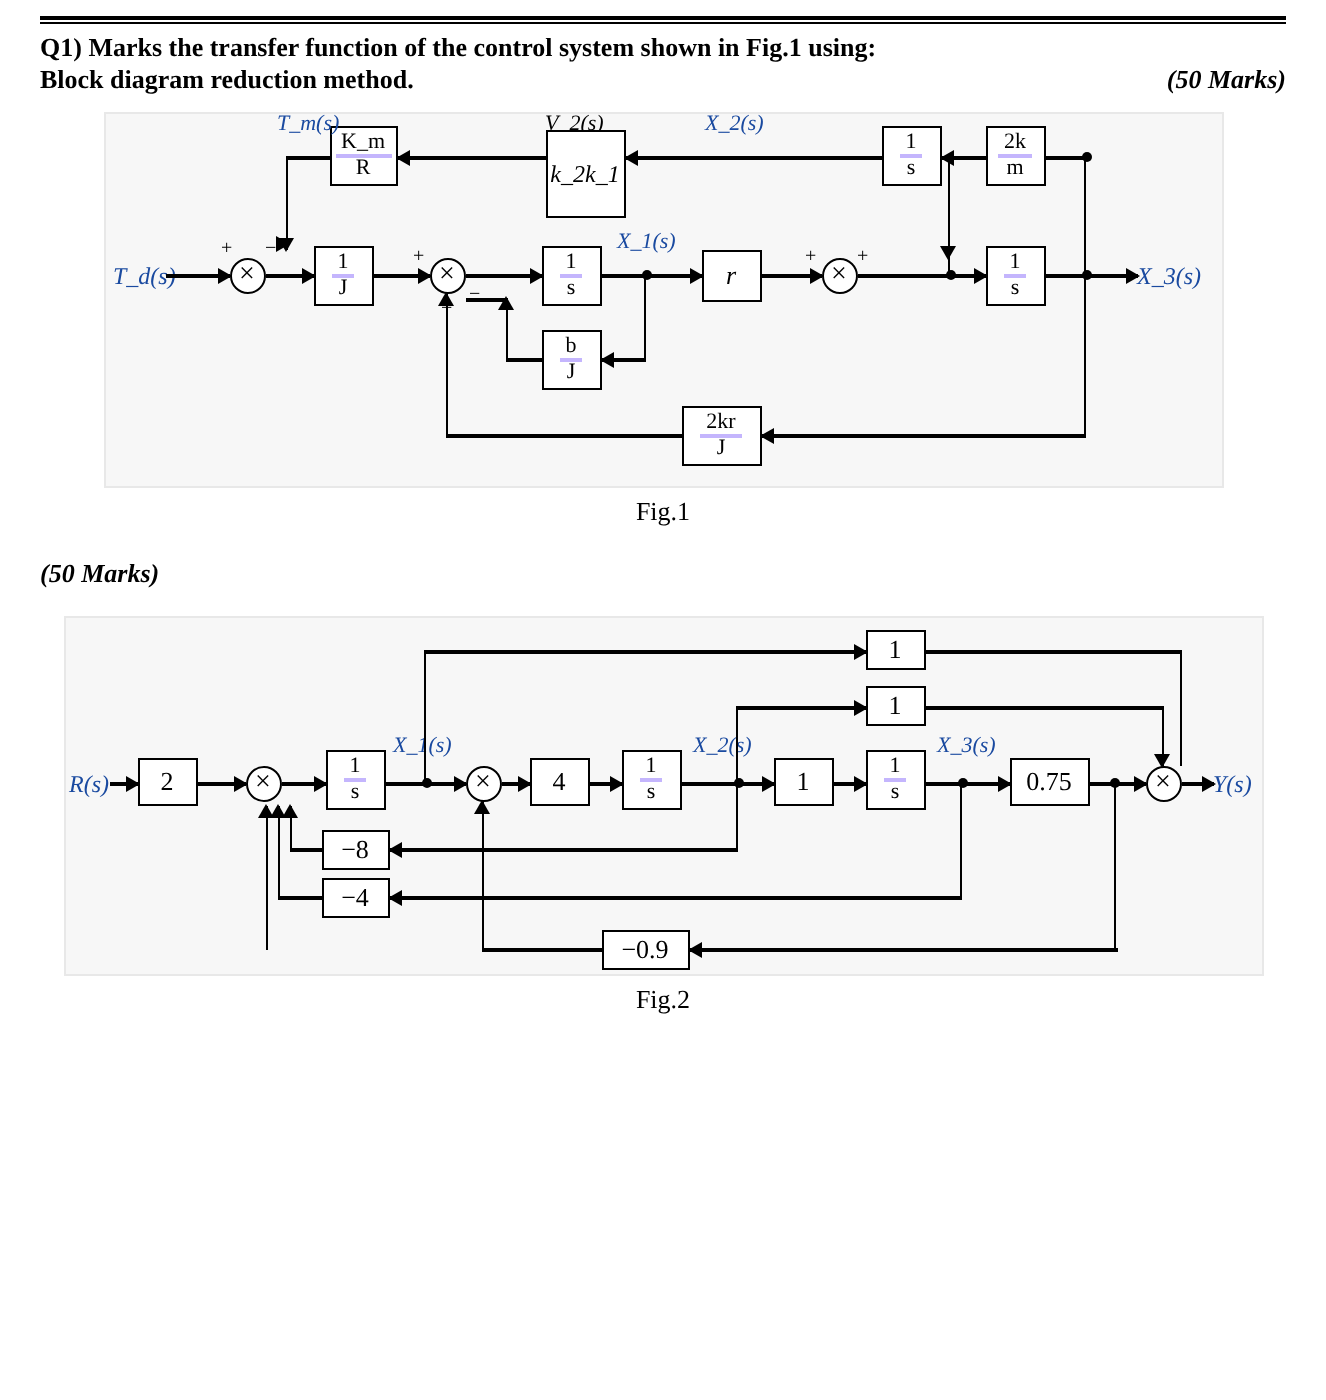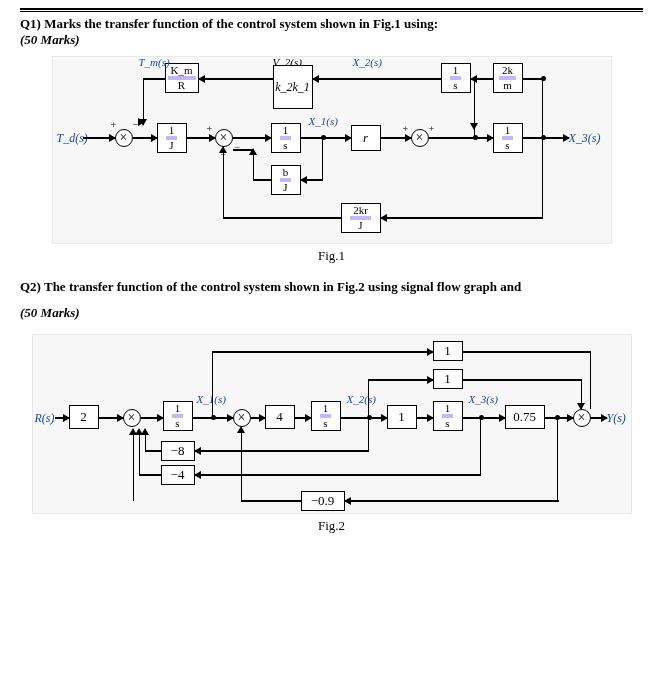--- a/index.html
+++ b/index.html
@@ -51,21 +51,21 @@
       text-align: center;
       font-family: "Times New Roman", serif;
       display: flex; flex-direction: column; justify-content: center; align-items: center;
     }
     .sum {
       width: 18px; height: 18px; border: 1.5px solid #000; border-radius: 50%; background: #fff;
       display: flex; align-items: center; justify-content: center; font-size: 14px;
     }
     .dot { width: 5px; height: 5px; background: #000; border-radius: 50%; }
     .frac { display: inline-flex; flex-direction: column; align-items: center; line-height: 1; font-size: 11px; }
-    .frac .num { border-bottom: 4px solid #c4b5fd; padding: 0 3px; }
+    .frac .num { border-bottom: 2px solid #c4b5fd; padding: 0 3px; }
     .frac .den { padding: 0 3px; }
     .sig { font-style: italic; font-size: 11px; color: #1a4aa0; }
     .sig.black { color: #000; }
     .io { color: #1a4aa0; font-style: italic; font-size: 12px; }
     .line { position: absolute; background: #000; }
     .hline { height: 1.5px; }
     .vline { width: 1.5px; }
     .arrR::after { content: ""; position: absolute; right: -1px; top: -3.5px; border-left: 7px solid #000; border-top: 4px solid transparent; border-bottom: 4px solid transparent; }
     .arrL::after { content: ""; position: absolute; left: -1px; top: -3.5px; border-right: 7px solid #000; border-top: 4px solid transparent; border-bottom: 4px solid transparent; }
     .arrD::after { content: ""; position: absolute; bottom: -1px; left: -3.5px; border-top: 7px solid #000; border-left: 4px solid transparent; border-right: 4px solid transparent; }
@@ -74,20 +74,21 @@
   </style>
 </head>
 <body>
 
 <div class="rule"></div>
 
 <div class="q-header">
   <span>Q1)  Marks the transfer function of the control system shown in Fig.1 using:</span>
 </div>
 <div class="q-header-line2">
+  <span>Block diagram reduction method.</span>
   <span class="marks">(50 Marks)</span>
 </div>
 
 <div class="fig-pane">
 
   <div class="node blk" style="left:112px; top:6px; width:34px; height:30px;">
     <span class="frac">
         <span class="num">K_m</span>
         <span class="den">R</span>
       </span>
@@ -196,21 +197,20 @@
 
   <div class="line vline" style="left:489px; top:80px; height:82px;"></div>
   <div class="line hline arrL" style="left:328px; top:160px; width:162px;"></div>
   <div class="line hline" style="left:170px; top:160px; width:118px;"></div>
   <div class="line vline arrU" style="left:170px; top:90px; height:72px;"></div>
 
 </div>
 <div class="fig-caption">Fig.1</div>
 
 <div class="q2-text">
-  <div>Q2) The transfer function of the control system shown in Fig.2 using signal flow graph and</div>
   <div class="q2-row">
     <span class="marks">(50 Marks)</span>
   </div>
 </div>
 
 <div class="fig-pane2">
 
   <div class="node io" style="left:2px; top:76px;">R(s)</div>
   <div class="node blk" style="left:36px; top:70px; width:30px; height:24px;">2</div>
 

